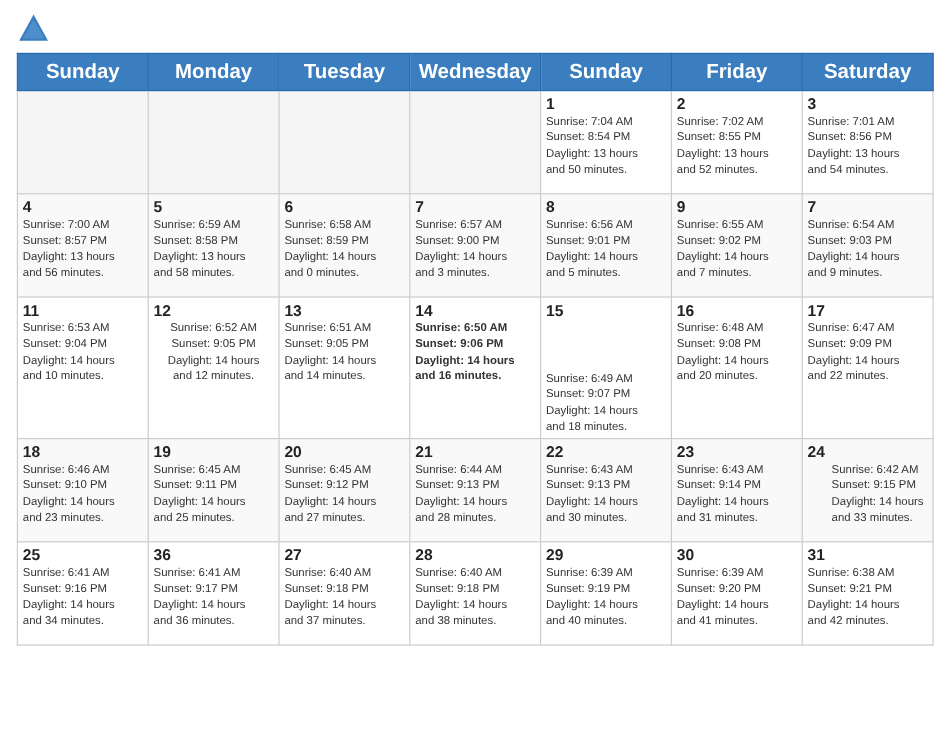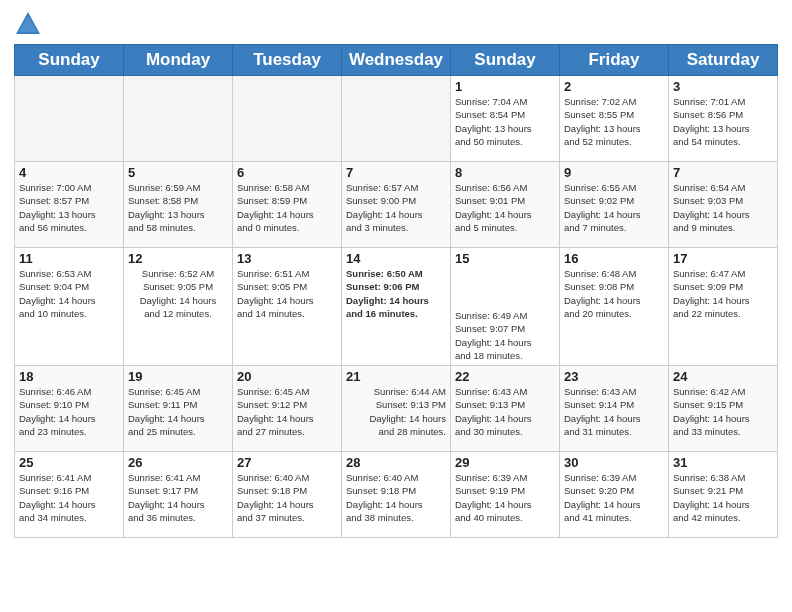--- a/index.html
+++ b/index.html
@@ -278,57 +278,57 @@
           </td>
           <td>
             <span class="day-num">20</span>
             <div class="day-info" style="white-space: pre-line;">Sunrise: 6:45 AM
 Sunset: 9:12 PM
 Daylight: 14 hours
 and 27 minutes.</div>
           </td>
           <td>
             <span class="day-num">21</span>
-            <div class="day-info" style="white-space: pre-line; text-align: right;">Sunrise: 6:44 AM
+            <div class="day-info" style="white-space: pre-line;">Sunrise: 6:44 AM
 Sunset: 9:13 PM
 Daylight: 14 hours
 and 28 minutes.</div>
           </td>
           <td>
             <span class="day-num">22</span>
             <div class="day-info" style="white-space: pre-line;">Sunrise: 6:43 AM
 Sunset: 9:13 PM
 Daylight: 14 hours
 and 30 minutes.</div>
           </td>
           <td>
             <span class="day-num">23</span>
             <div class="day-info" style="white-space: pre-line;">Sunrise: 6:43 AM
 Sunset: 9:14 PM
 Daylight: 14 hours
 and 31 minutes.</div>
           </td>
           <td>
             <span class="day-num">24</span>
-            <div class="day-info" style="white-space: pre-line;">Sunrise: 6:42 AM
+            <div class="day-info" style="white-space: pre-line; margin-left: 20px;">Sunrise: 6:42 AM
 Sunset: 9:15 PM
 Daylight: 14 hours
 and 33 minutes.</div>
           </td>
         </tr>
         <tr>
           <td>
             <span class="day-num">25</span>
             <div class="day-info" style="white-space: pre-line;">Sunrise: 6:41 AM
 Sunset: 9:16 PM
 Daylight: 14 hours
 and 34 minutes.</div>
           </td>
           <td>
-            <span class="day-num">26</span>
+            <span class="day-num">36</span>
             <div class="day-info" style="white-space: pre-line;">Sunrise: 6:41 AM
 Sunset: 9:17 PM
 Daylight: 14 hours
 and 36 minutes.</div>
           </td>
           <td>
             <span class="day-num">27</span>
             <div class="day-info" style="white-space: pre-line;">Sunrise: 6:40 AM
 Sunset: 9:18 PM
 Daylight: 14 hours

